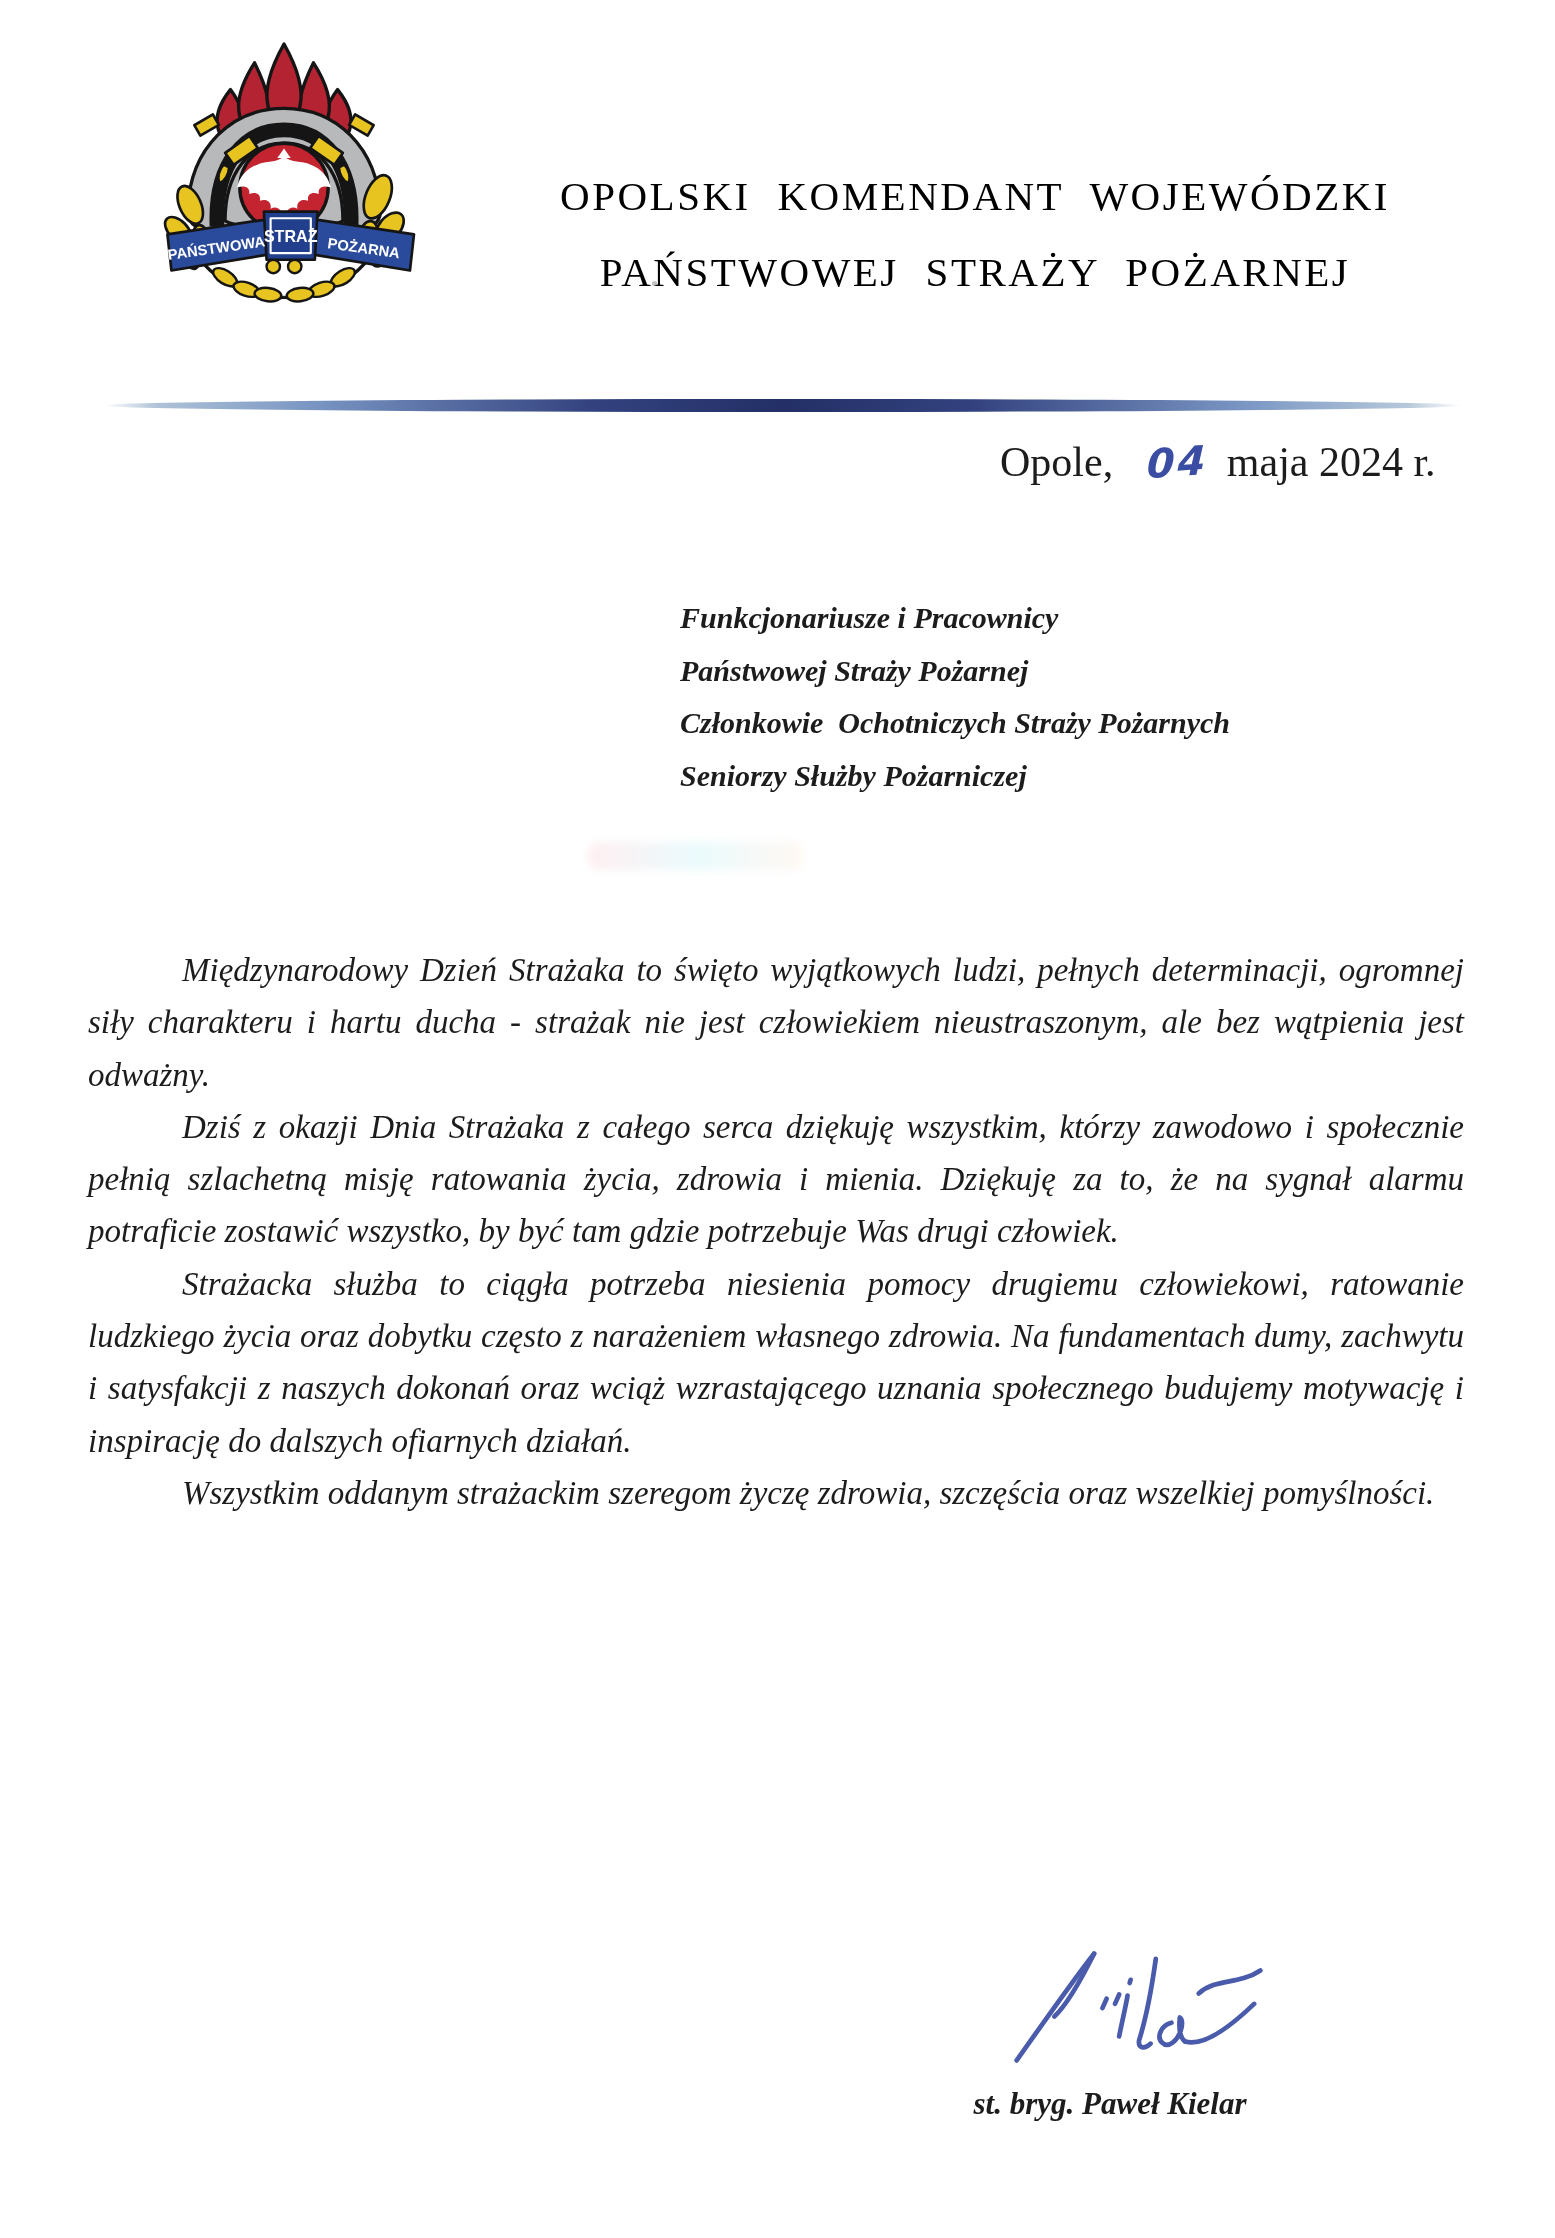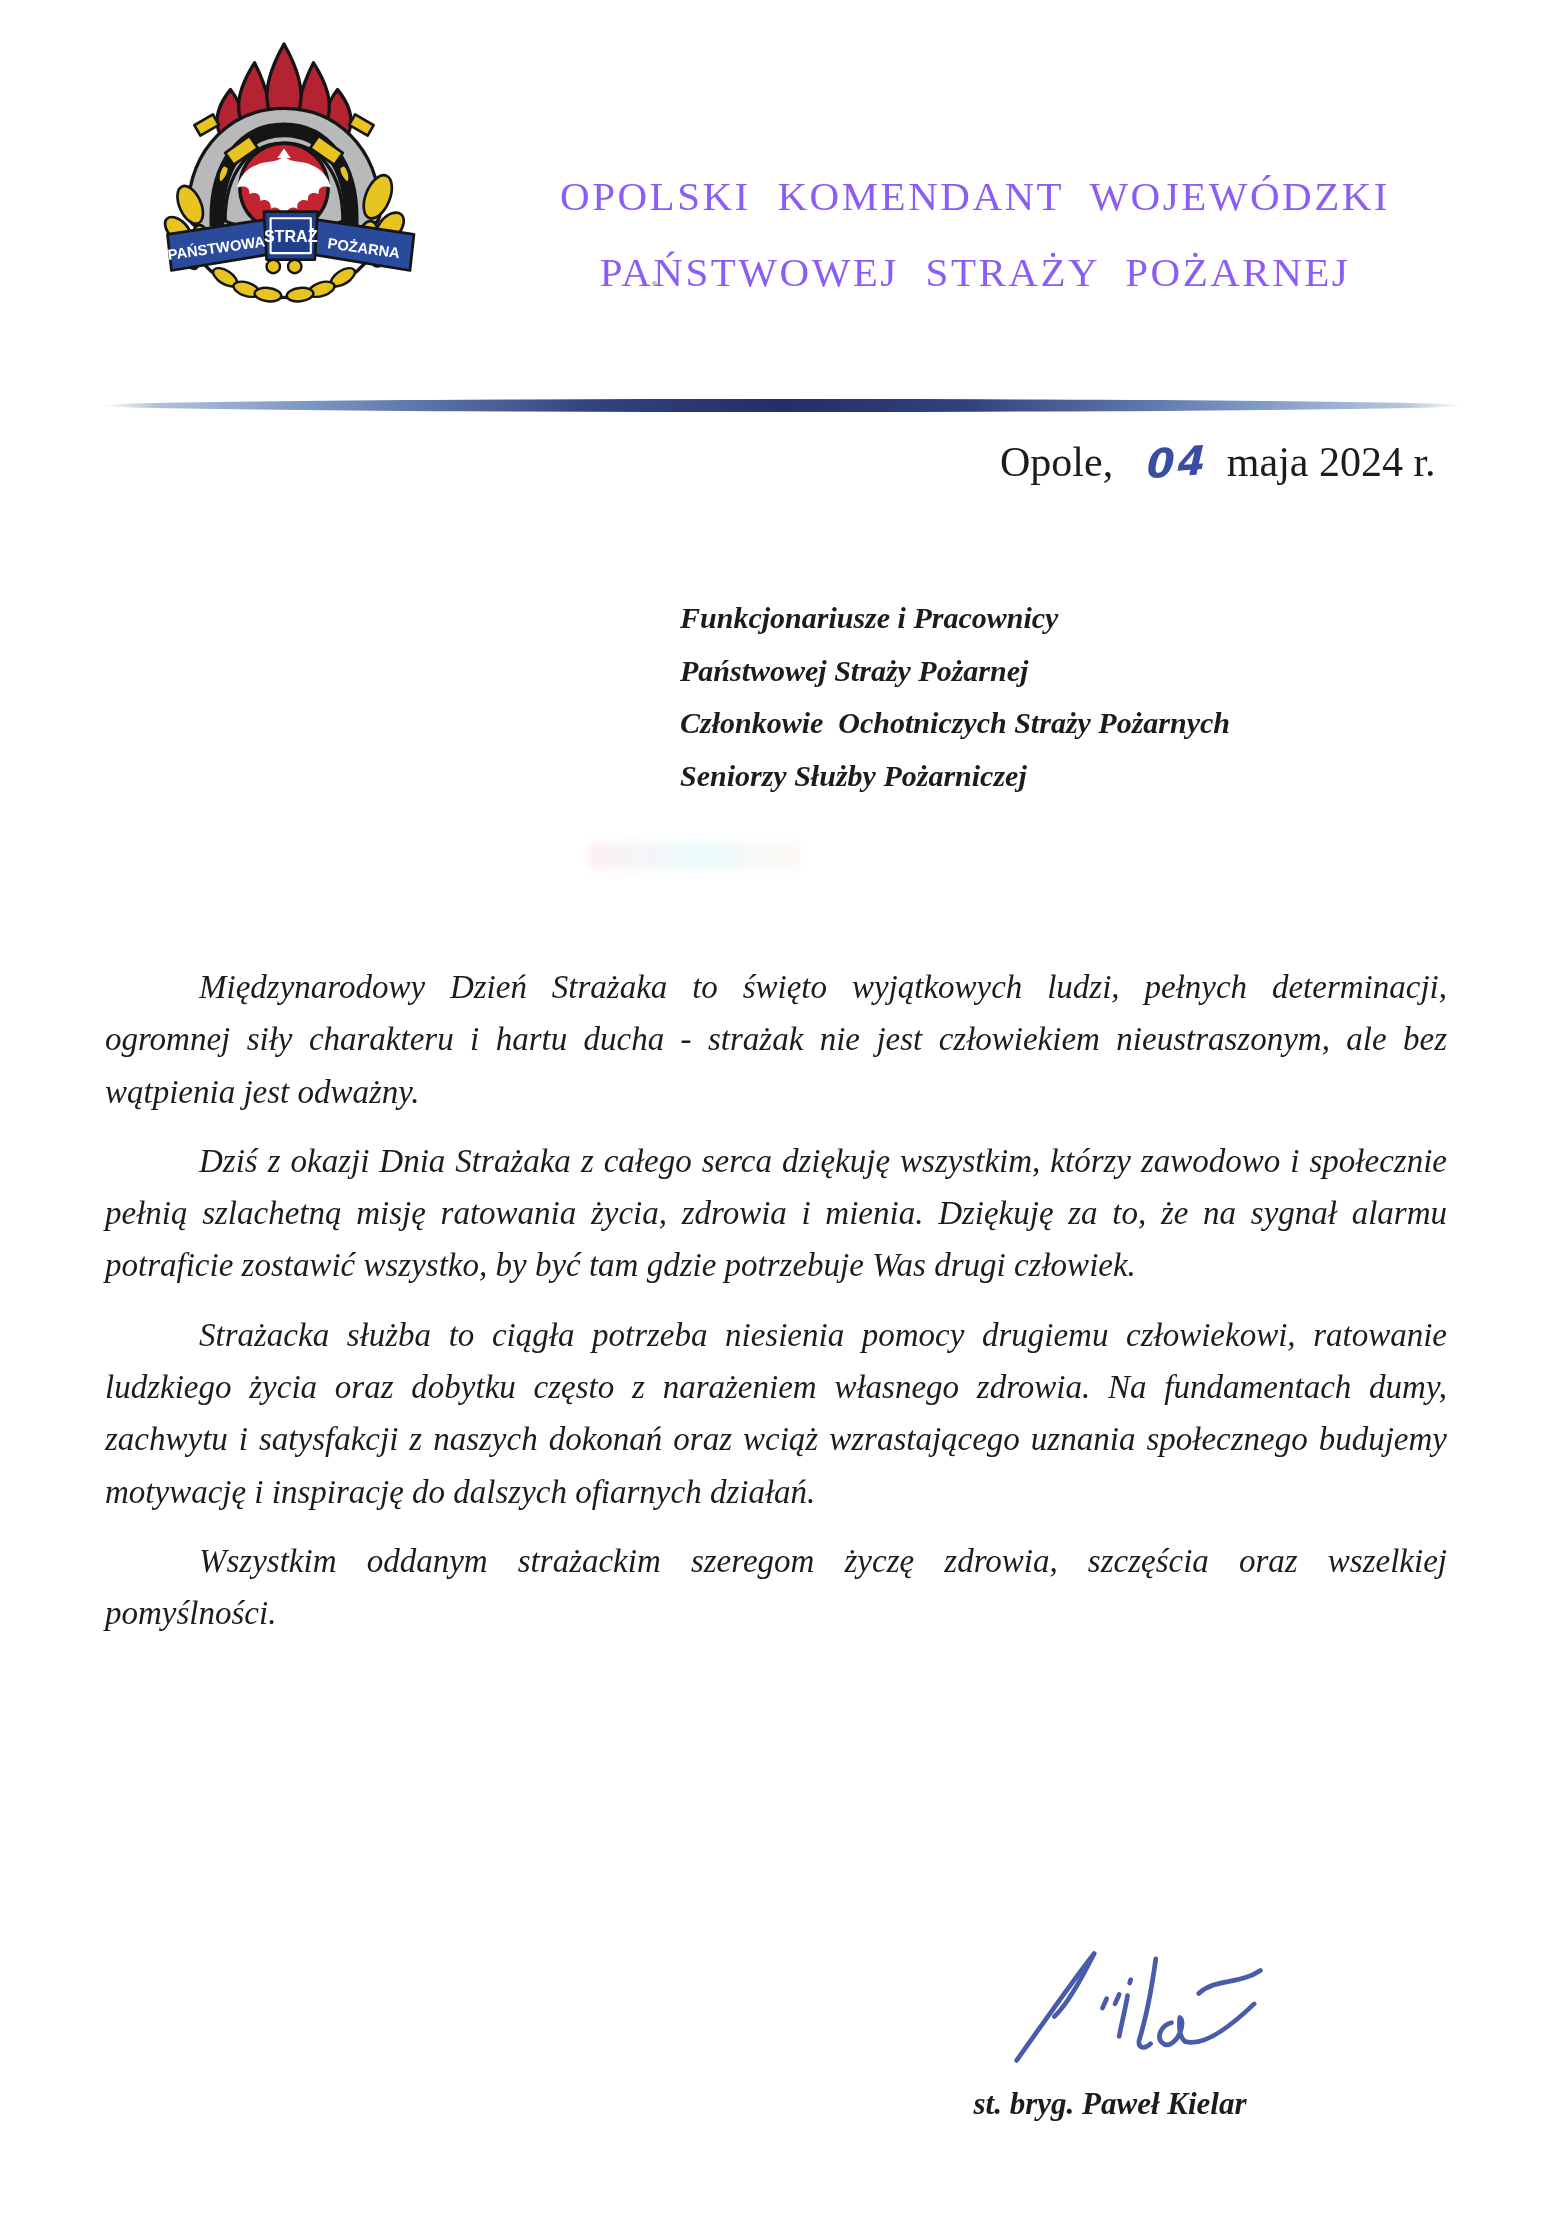--- a/index.html
+++ b/index.html
@@ -6,21 +6,21 @@
   .page{
     position:relative;width:1555px;height:2238px;background:#ffffff;
     font-family:"Liberation Serif",serif;color:#1c1c1c;overflow:hidden;margin:0 auto;
   }
   
   .logo{position:absolute;left:148px;top:36px;width:272px;height:268px;}
   
   .header-block{
     position:absolute;left:430px;top:158px;width:1090px;text-align:center;
     font-size:41px;line-height:76px;letter-spacing:2.5px;word-spacing:14px;
-    color:#8b5cf6;font-weight:500;
+    color:#000000;font-weight:500;
   }
   .scan-dot{position:absolute;left:652px;top:281px;width:5px;height:5px;border-radius:50%;background:#9a9a9a;opacity:.6;}
   
   .divider{
     position:absolute;left:103px;top:399px;width:1359px;height:13px;
     background:linear-gradient(90deg,
       rgba(168,189,214,0) 0%, #aec2d8 4%, #7793c1 16%, #33427f 36%,
       #232f66 50%, #33427f 64%, #7a96c3 84%, #b6c8da 96%, rgba(168,189,214,0) 100%);
     clip-path:ellipse(50% 50% at 50% 50%);
   }
@@ -44,21 +44,21 @@
     position:absolute;left:588px;top:842px;width:215px;height:28px;
     background:linear-gradient(90deg,rgba(255,210,215,.35),rgba(210,245,250,.45),rgba(255,235,220,.35));
     filter:blur(4px);border-radius:10px;
   }
   
   .body-text{
     position:absolute;left:88px;top:944px;width:1376px;
     font-style:italic;font-size:33px;line-height:52.3px;
     text-align:justify;color:#1c1c1c;
   }
-  .body-text p{margin:17px;text-indent:94px;}
+  .body-text p{margin:0;text-indent:94px;}
   
   .sig-script{position:absolute;left:1002px;top:1942px;width:272px;height:128px;}
   .signer{
     position:absolute;left:930px;top:2086px;width:360px;text-align:center;
     font-style:italic;font-weight:bold;font-size:31px;white-space:nowrap;
   }
   
   .ribbon-txt{font-family:"Liberation Sans",sans-serif;font-weight:bold;fill:#ffffff;}
 </style>
 </head>

